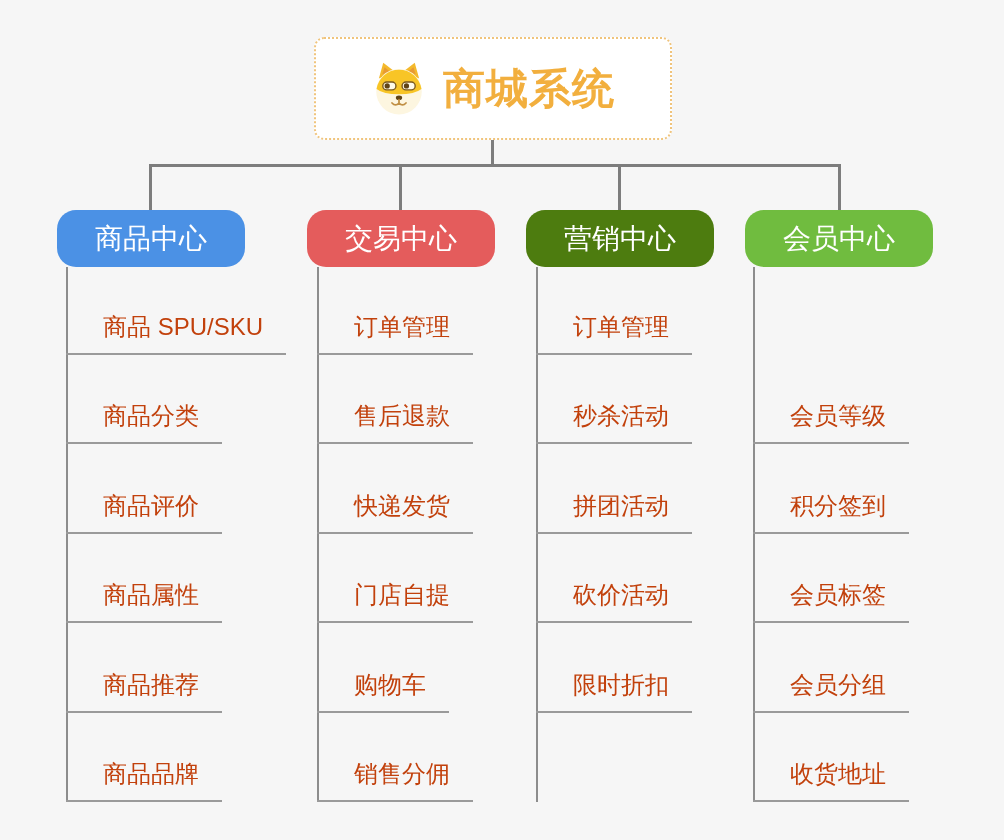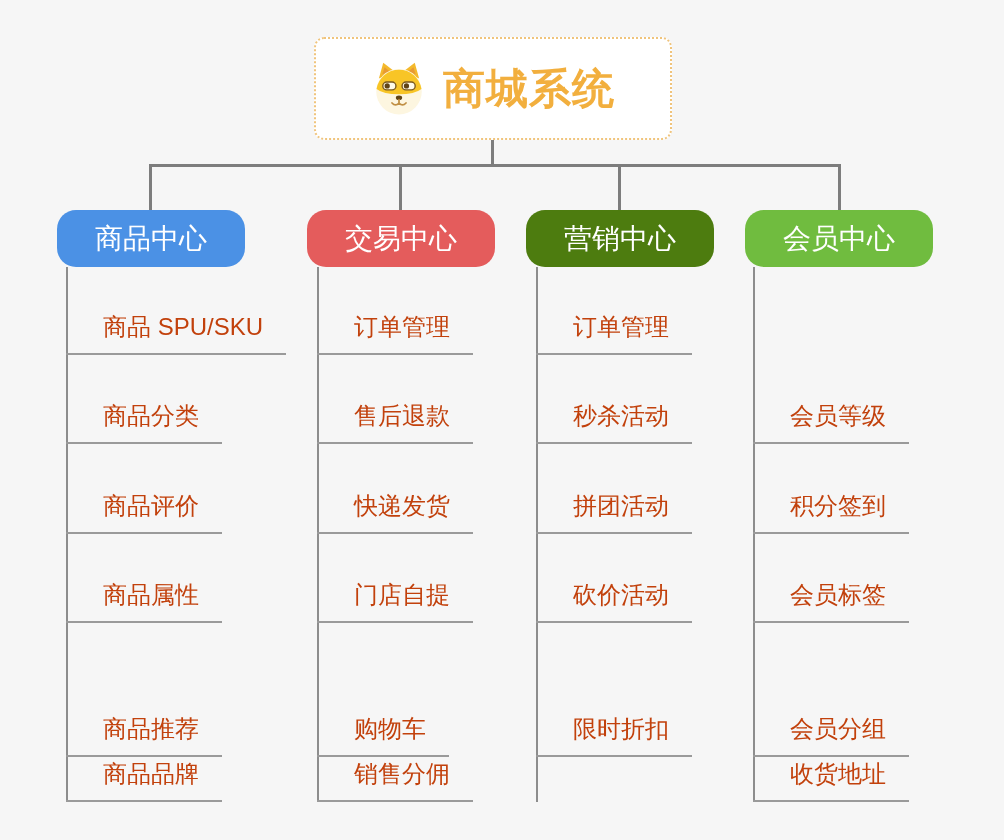--- a/index.html
+++ b/index.html
@@ -60,21 +60,21 @@
     position:absolute;left:0;height:46px;line-height:40px;
     padding:0 23px 0 37px;
     font-size:24px;color:#c2410c;white-space:nowrap;
     border-bottom:2px solid #9a9a9a;
     width:max-content;box-sizing:content-box;
   }
   .r0{top:40px;}
   .r1{top:129px;}
   .r2{top:219px;}
   .r3{top:308px;}
-  .r4{top:398px;margin-top:44px;}
+  .r4{top:398px;}
   .r5{top:487px;}
 </style>
 </head>
 <body>
 
 <div class="canvas">
 
   <div class="root-node">
     <span class="doge">
       <svg viewBox="0 0 64 64" width="56" height="56" aria-hidden="true">

